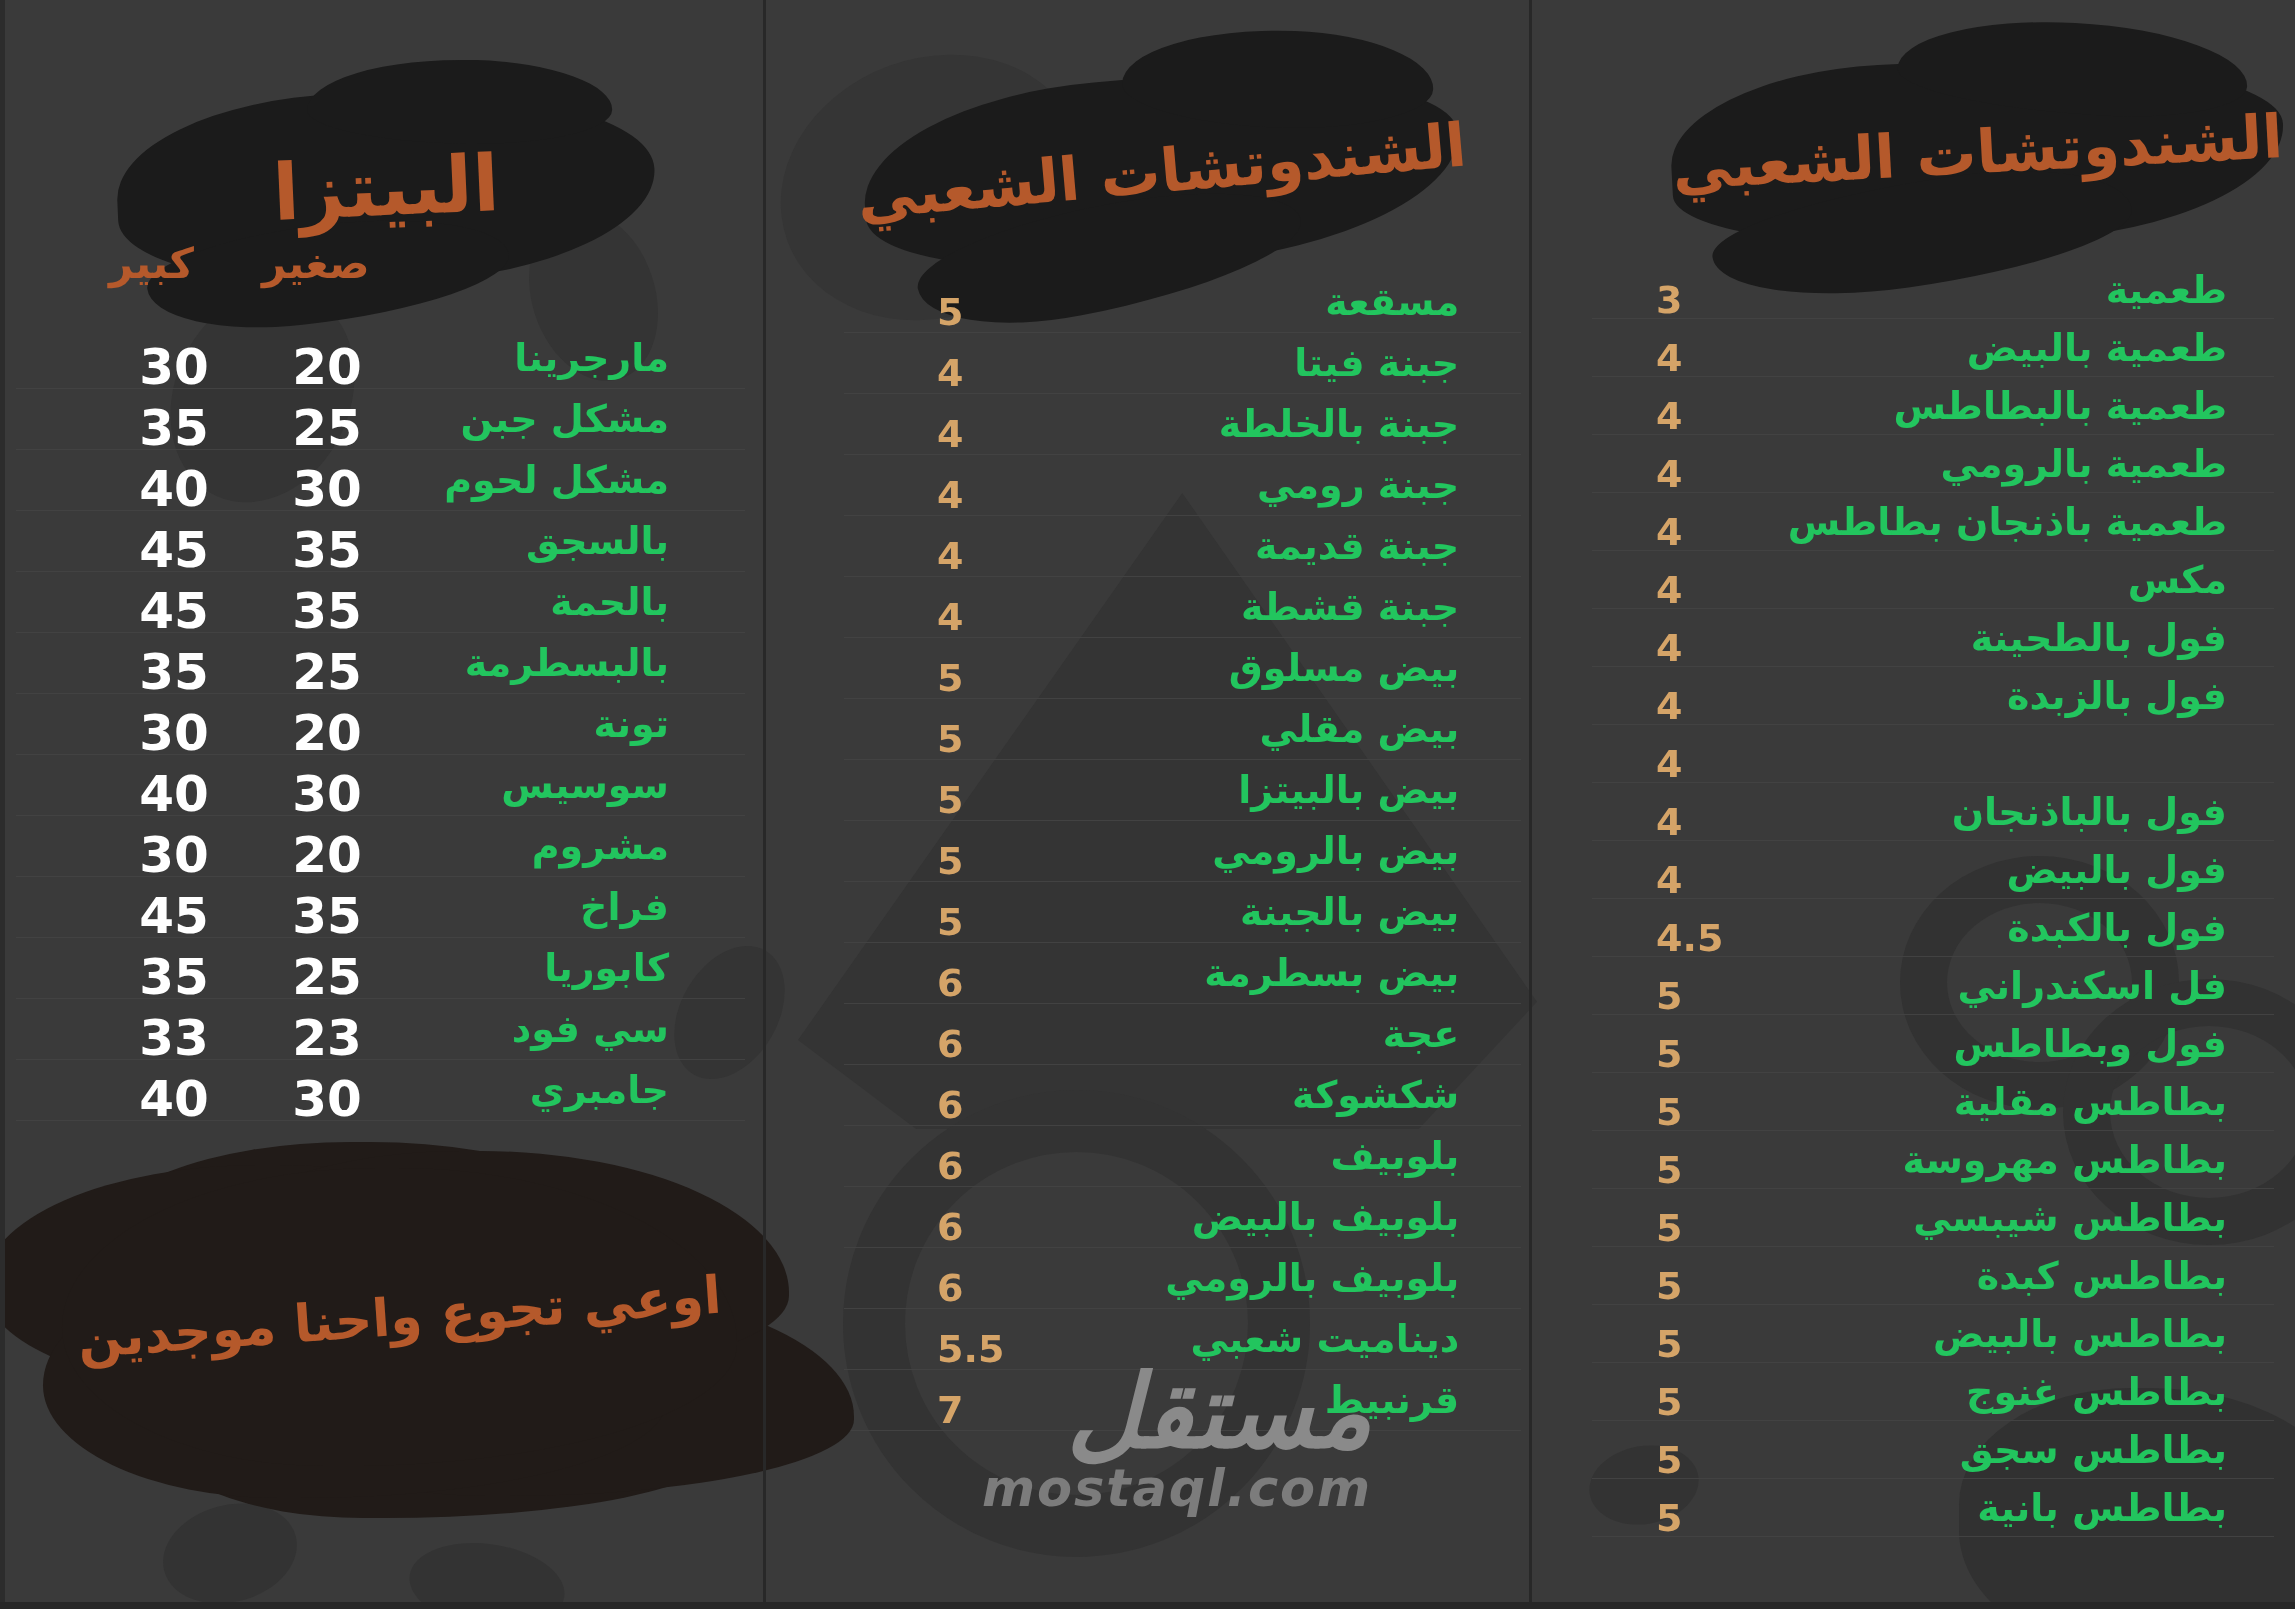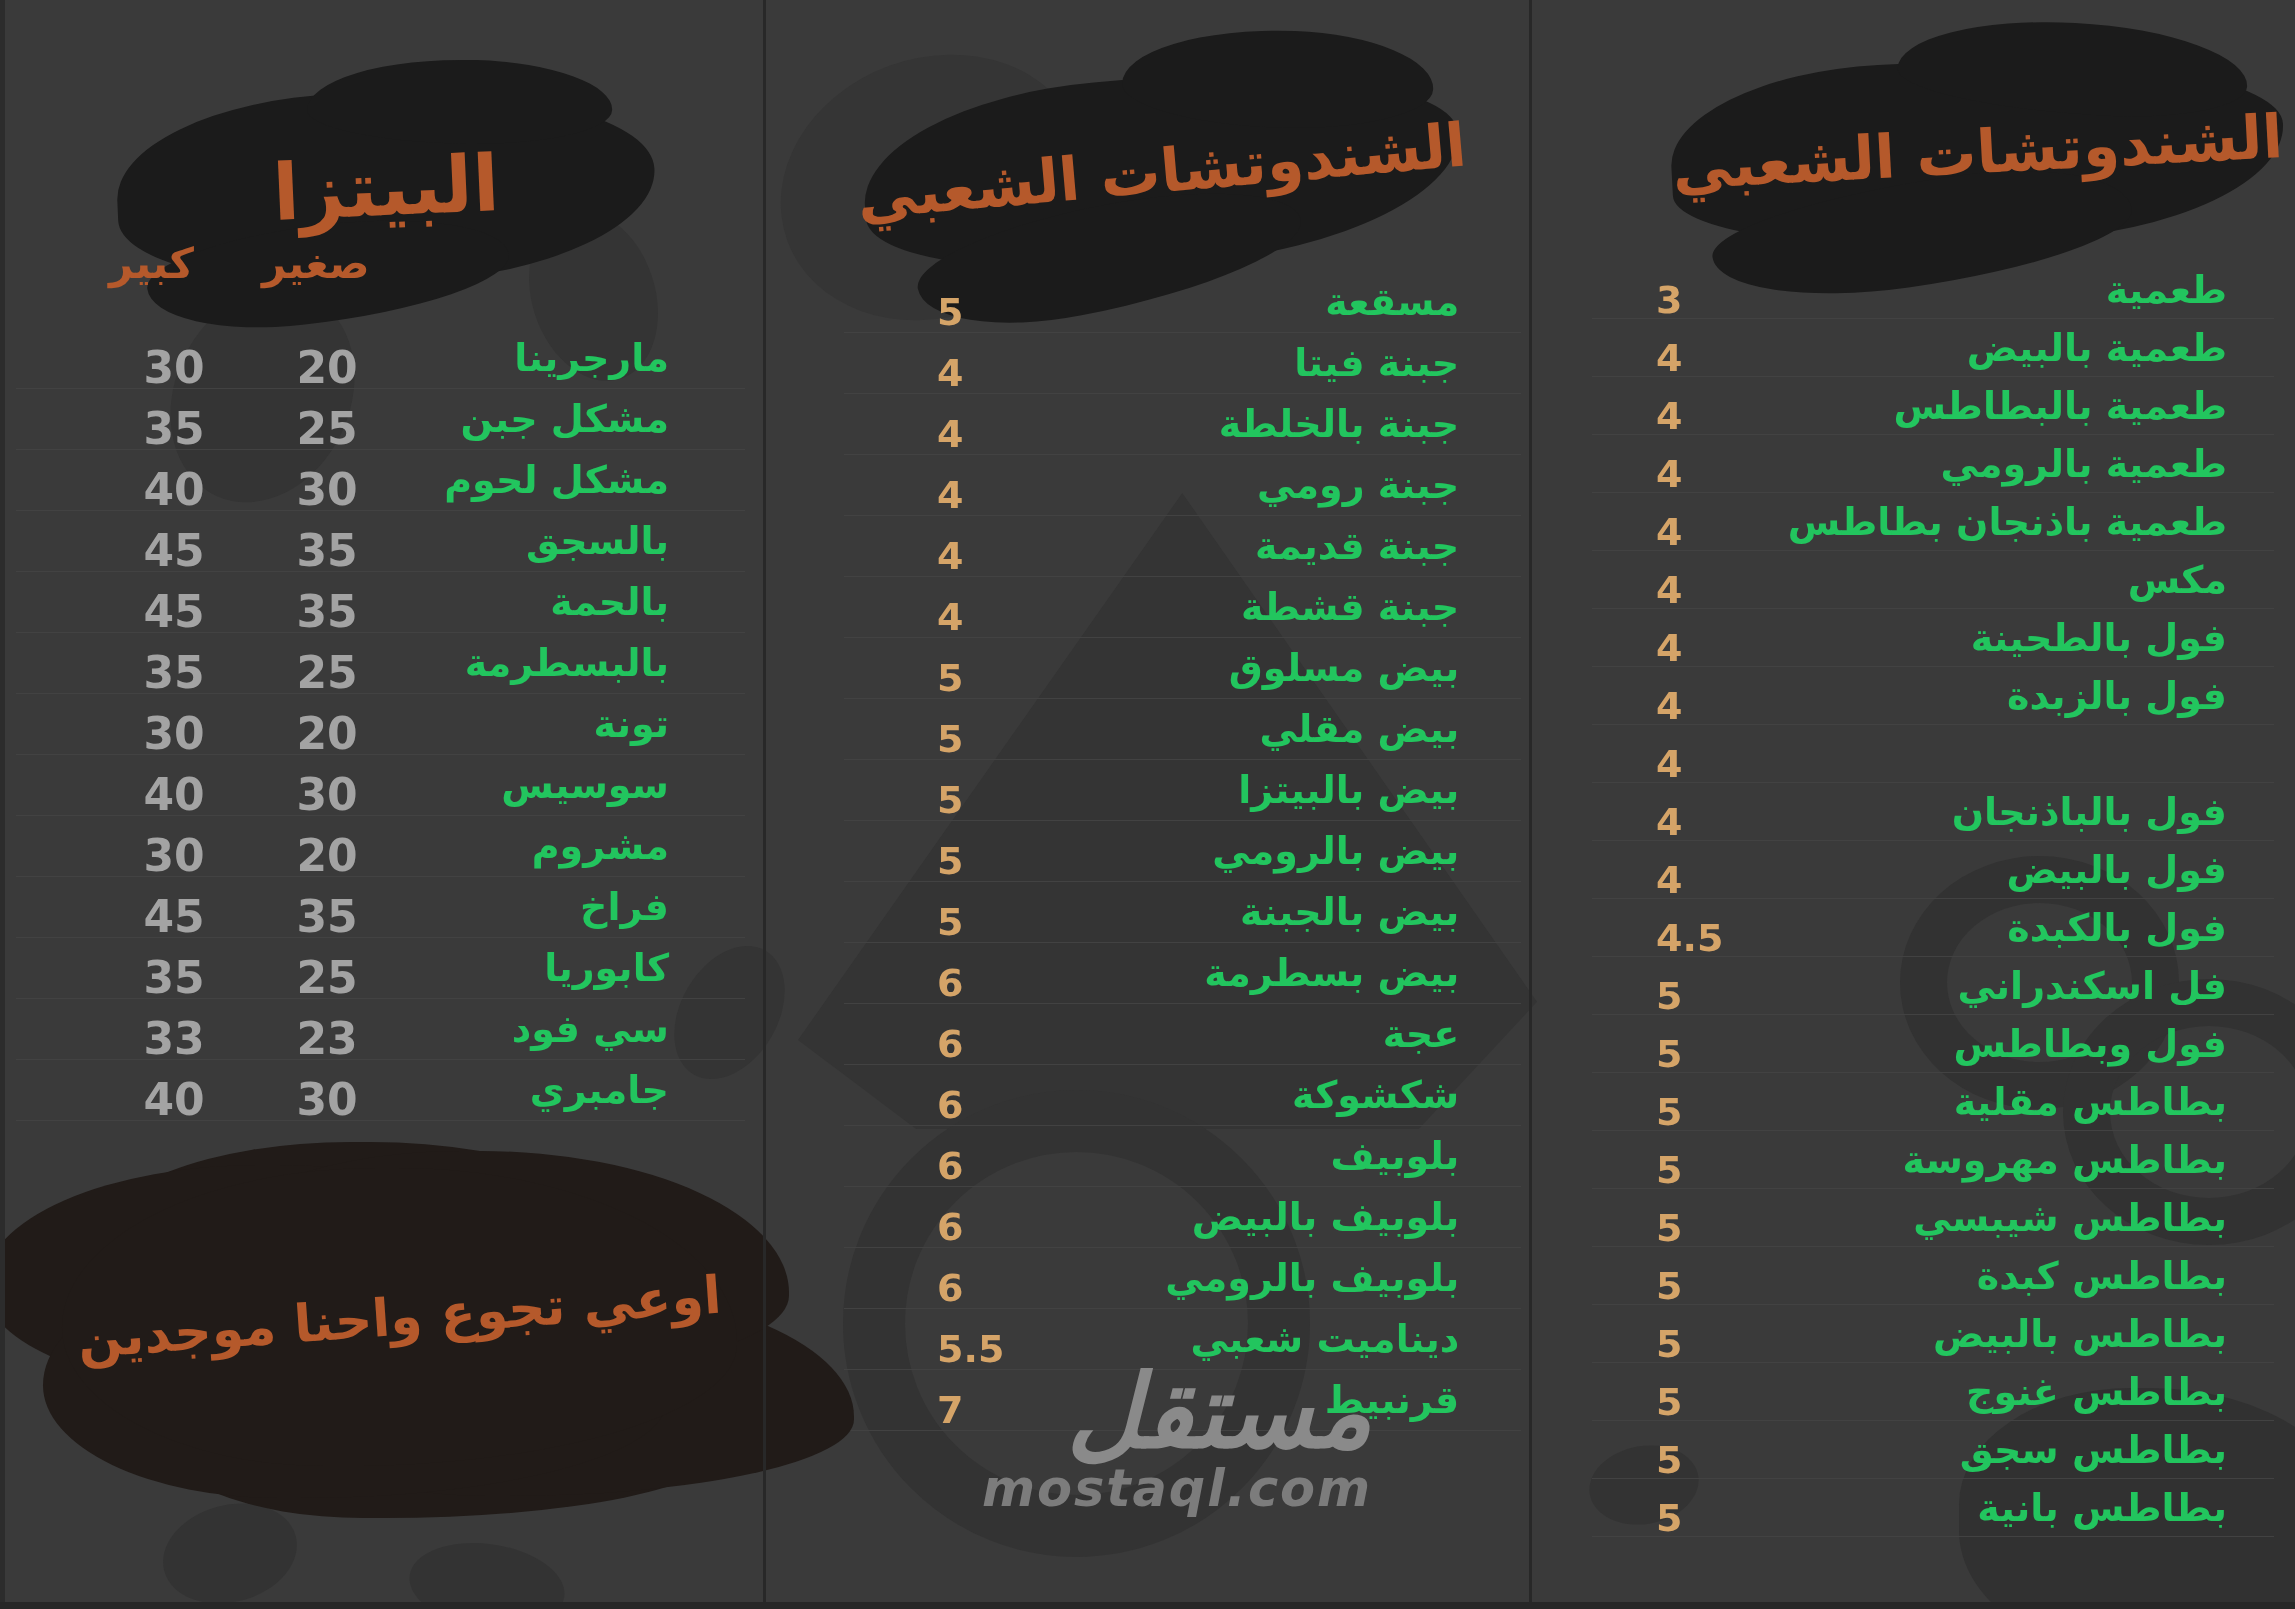--- a/index.html
+++ b/index.html
@@ -63,21 +63,21 @@
   #mid-items .row{height:60px;}
   #mid-items .name{right:62px;}
   #mid-items .price{left:93px;}
 
   
   #pizza-items{left:16px;right:18px;top:328px;}
   #pizza-items .row{height:60px;}
   #pizza-items .name{right:76px;}
   #pizza-items .large,#pizza-items .small{
     position:absolute;top:50%;transform:translateY(calc(-50% + 9px));
-    width:130px;text-align:center;color:#a3a3a3;font-size:44px;}
+    width:130px;text-align:center;color:#ffffff;font-size:50px;}
   #pizza-items .large{left:93px;}
   #pizza-items .small{left:246px;}
   .size-headers{position:absolute;top:239px;left:16px;right:18px;height:62px;z-index:2;}
   .size-headers span{position:absolute;top:0;width:130px;text-align:left;color:#b5592b;font-size:42px;direction:rtl;}
   .sh-large{left:93px;}
   .sh-small{left:246px;}
 
   
   #splat{
     position:absolute;left:62px;top:1168px;width:675px;height:298px;background:#211b18;

